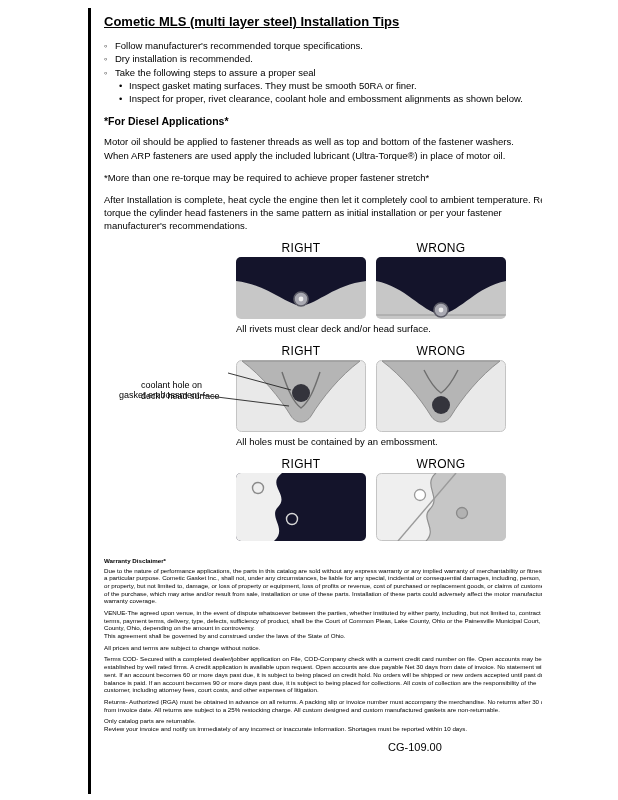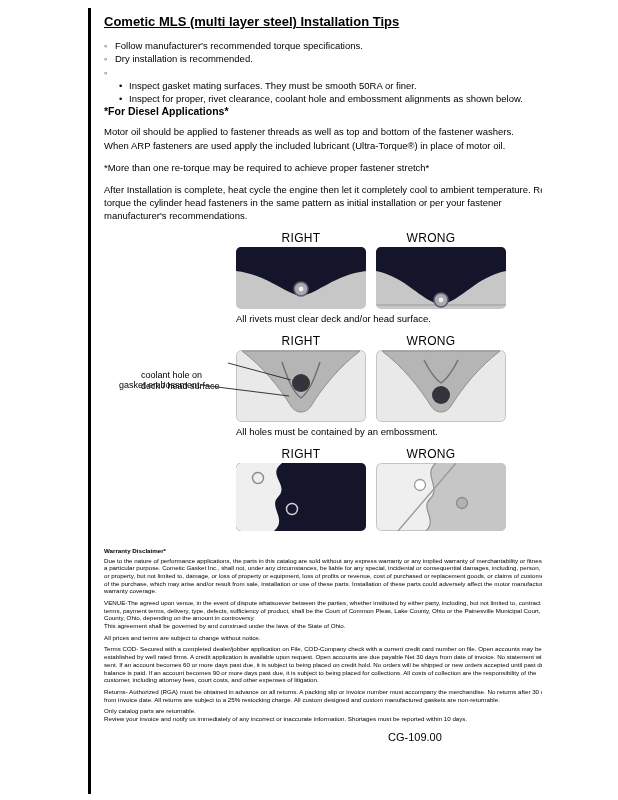--- a/index.html
+++ b/index.html
@@ -13,27 +13,27 @@
   .content { position:absolute; left:104px; top:14px; width:452px; }
 
   .title { font-size:13px; font-weight:bold; text-decoration:underline; margin:0 0 10px 0; }
 
   .tips { list-style:none; margin:0; padding:0; }
   .tip { display:flex; font-size:9.5px; line-height:1.4; }
   .tip .bullet { flex:none; width:11px; text-align:left; }
   .tip.sub { padding-left:15px; }
   .tip.sub .bullet { width:10px; }
 
-  .diesel { }
+  .diesel { margin-top:10px; }
   .diesel-h { font-size:10.5px; font-weight:bold; margin:0 0 8px 0; }
   .diesel p { font-size:9.5px; line-height:1.38; margin:0 0 9px 0; white-space:pre-line; }
 
   .diagrams { position:relative; width:270px; margin-left:132px; margin-top:8px; }
   .diag-row { position:relative; margin-bottom:9px; }
-  .rw-headers { display:flex; margin-bottom:2px; }
+  .rw-headers { display:flex; gap:10px; margin-bottom:2px; }
   .rw-headers .rw { width:130px; text-align:center; font-size:12px; letter-spacing:0.3px; }
   .panels { display:flex; gap:10px; }
   .panels svg { display:block; }
   .caption { font-size:9.5px; margin-top:4px; line-height:1.25; white-space:pre-line; }
 
   .side-label { position:absolute; font-size:9px; line-height:1.2; white-space:pre-line; }
   .side-label.coolant { left:-95px; top:36px; }
   .side-label.emboss { left:-117px; top:46px;text-align:center; }
   .connector { position:absolute; left:-117px; top:17px; pointer-events:none; }
 
@@ -57,20 +57,21 @@
       <li class="tip">
         <span class="bullet">◦</span>
         <span>Follow manufacturer's recommended torque specifications.</span>
       </li>
       <li class="tip">
         <span class="bullet">◦</span>
         <span>Dry installation is recommended.</span>
       </li>
       <li class="tip">
         <span class="bullet">◦</span>
+        <span>Take the following steps to assure a proper seal</span>
       </li>
       <li class="tip sub">
         <span class="bullet">•</span>
         <span>Inspect gasket mating surfaces.  They must be smooth 50RA or finer.</span>
       </li>
       <li class="tip sub">
         <span class="bullet">•</span>
         <span>Inspect for proper, rivet clearance, coolant hole and embossment alignments as shown below.</span>
       </li>
     </ul>

